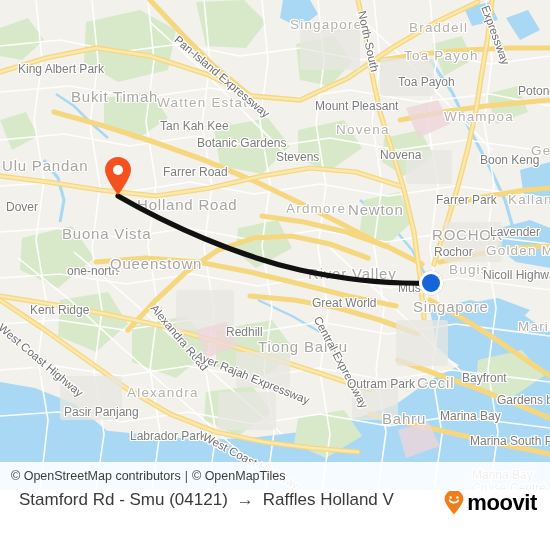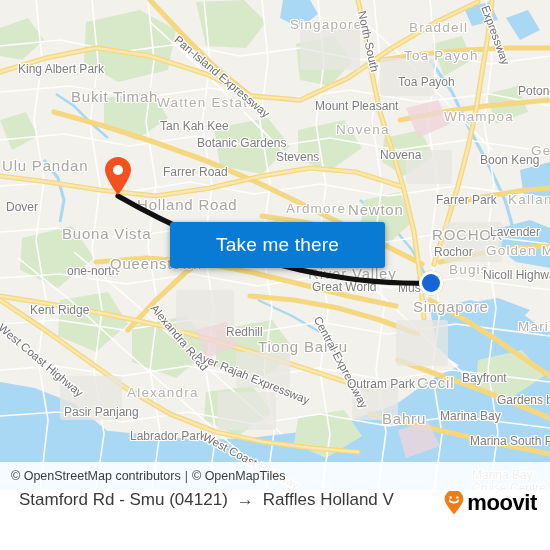--- a/index.html
+++ b/index.html
@@ -350,21 +350,21 @@
         <div class="maplabel lbl-big" style="left: 110px; top: 255px;">Queenstown</div>
         <div class="maplabel lbl-big" style="left: 432px; top: 226px;">ROCHOR</div>
         <div class="maplabel lbl-place" style="left: 490px; top: 225px;">Lavender</div>
         <div class="maplabel lbl-place" style="left: 434px; top: 245px;">Rochor</div>
         <div class="maplabel lbl-area" style="left: 486px; top: 243px;">Golden Mile</div>
         <div class="maplabel lbl-area" style="left: 449px; top: 262px;">Bugis</div>
         <div class="maplabel lbl-place" style="left: 483px; top: 268px;">Nicoll Highway</div>
         <div class="maplabel lbl-big" style="left: 308px; top: 265px;">River Valley</div>
         <div class="maplabel lbl-place" style="left: 398px; top: 281px;">Muse</div>
         <div class="maplabel lbl-place" style="left: 30px; top: 303px;">Kent Ridge</div>
-        <div class="maplabel lbl-place" style="left: 312px; top: 280px;">Great World</div>
+        <div class="maplabel lbl-place" style="left: 312px; top: 296px;">Great World</div>
         <div class="maplabel lbl-big" style="left: 413px; top: 298px;">Singapore</div>
         <div class="maplabel lbl-area" style="left: 518px; top: 319px;">Marina</div>
         <div class="maplabel lbl-road" style="left: 153px; top: 300px; transform: rotate(50deg);">Alexandra Road</div>
         <div class="maplabel lbl-place" style="left: 226px; top: 325px;">Redhill</div>
         <div class="maplabel lbl-big" style="left: 258px; top: 338px;">Tiong Bahru</div>
         <div class="maplabel lbl-road" style="left: 196px; top: 349px; transform: rotate(22deg);">Ayer Rajah Expressway</div>
         <div class="maplabel lbl-road" style="left: 317px; top: 311px; transform: rotate(62deg);">Central Expressway</div>
         <div class="maplabel lbl-road" style="left: 0px; top: 320px; transform: rotate(40deg);">West Coast Highway</div>
         <div class="maplabel lbl-area" style="left: 127px; top: 385px;">Alexandra</div>
         <div class="maplabel lbl-place" style="left: 347px; top: 377px;">Outram Park</div>
@@ -387,21 +387,20 @@
 
     <div class="pin" id="origin-pin" style="left: 103px; top: 156px;">
       <svg viewBox="0 0 30 40" width="30" height="40">
         <path d="M15 39 C15 39 28 22 28 14 A13 13 0 1 0 2 14 C2 22 15 39 15 39 Z" fill="#f4511e"></path>
         <circle cx="15" cy="14" r="5" fill="#ffffff"></circle>
       </svg>
     </div>
 
     <div class="bluedot" id="dest-dot" style="left: 419px; top: 271px; background: rgb(21, 101, 216);"></div>
 
-    <button id="cta">Take me there</button>
 
     <div id="attribution">
       <a href="#">© OpenStreetMap contributors</a>
       <span class="sep">|</span>
       <a href="#">© OpenMapTiles</a>
     </div>
 
   </div>
 
   <div id="footer">

